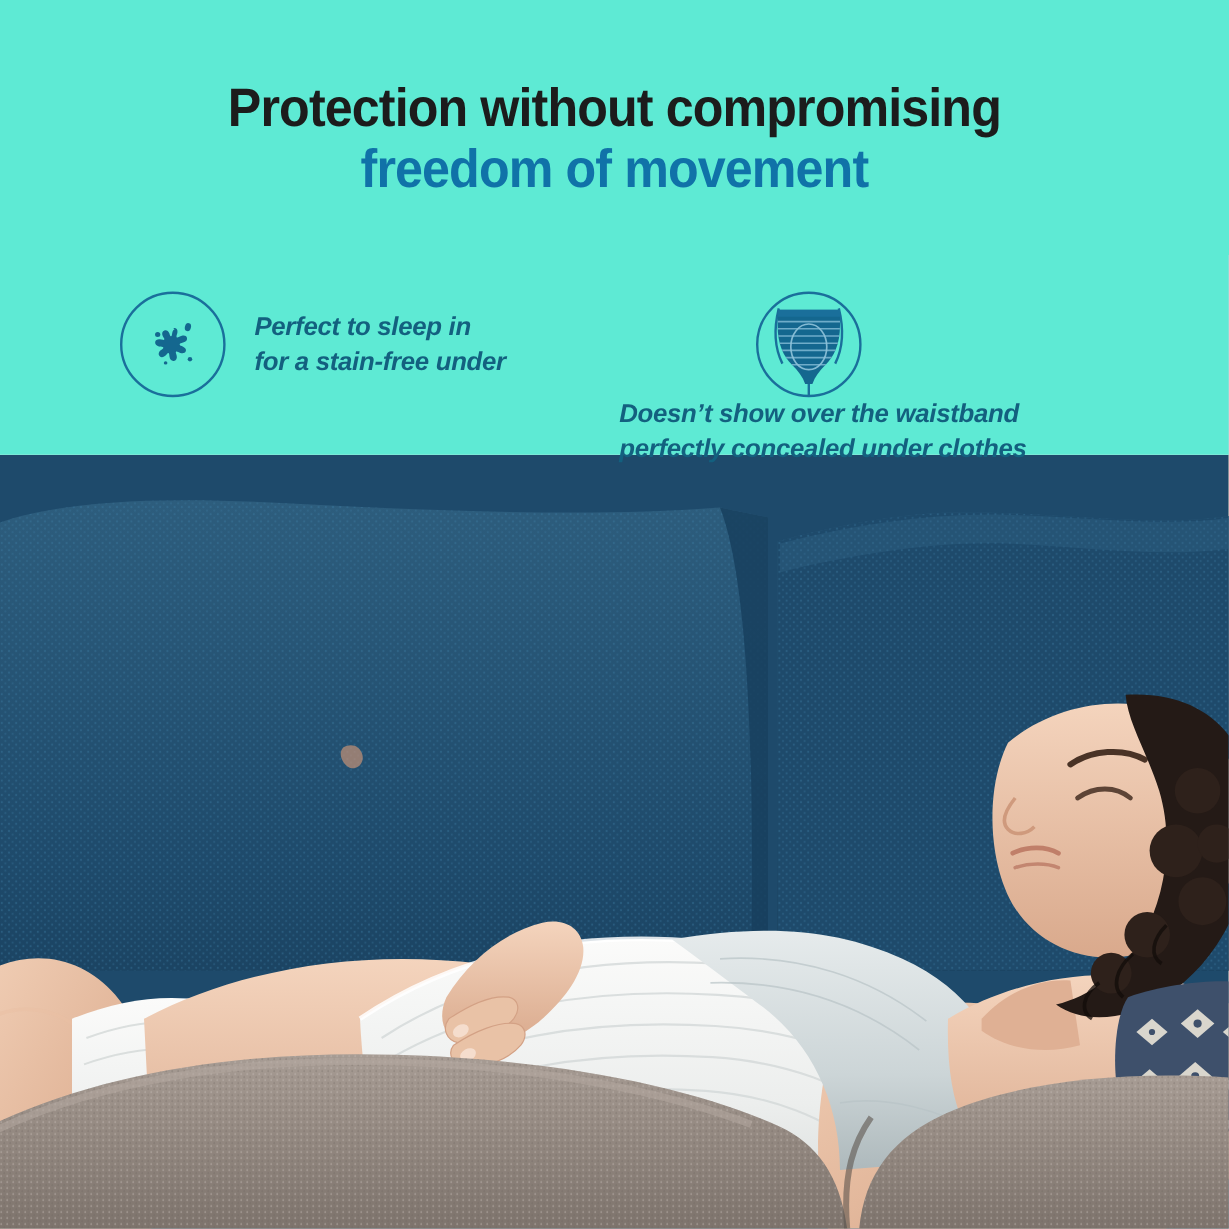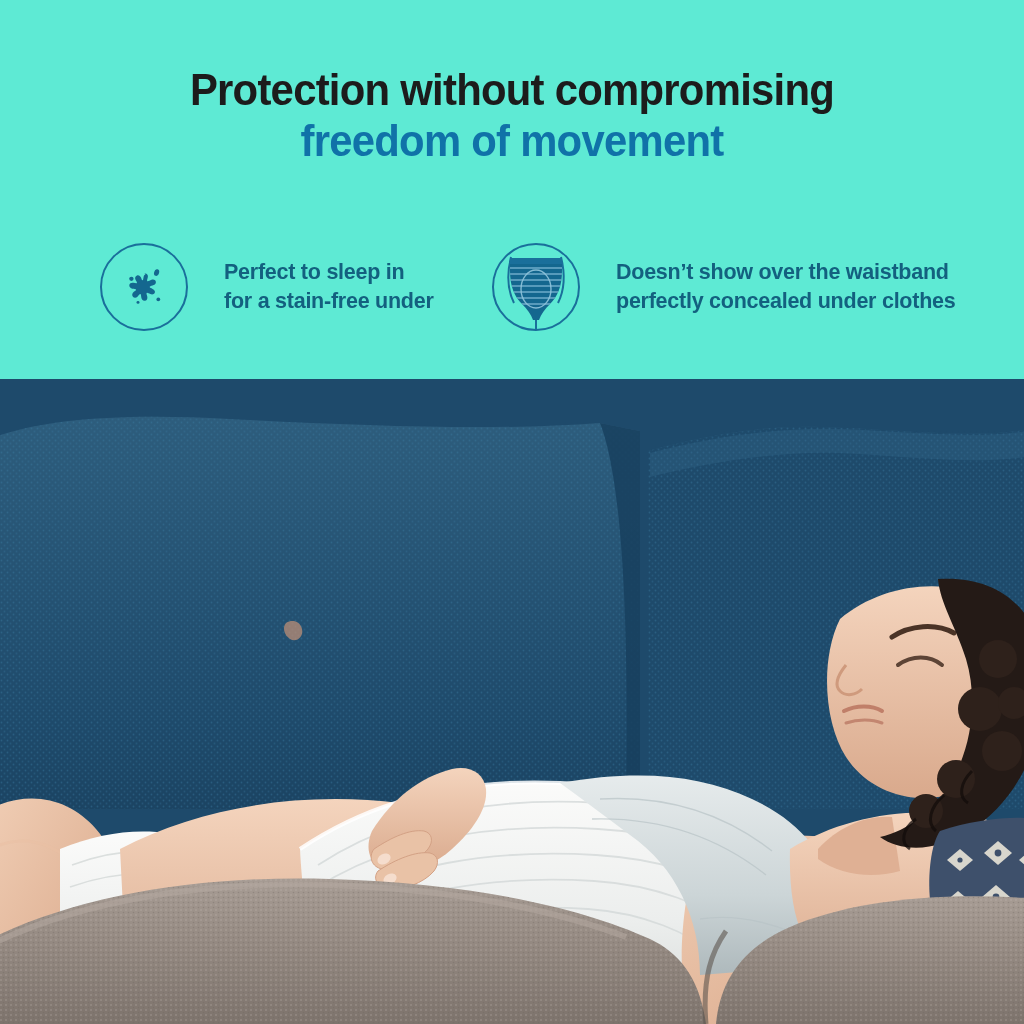--- a/index.html
+++ b/index.html
@@ -50,45 +50,46 @@
     left: 0; top: 243px;
     width: 1024px;
     height: 100px;
   }
   .feature {
     position: absolute;
     display: flex;
     align-items: center;
   }
   .feature-1 { left: 100px; top: 0; }
-  .feature-2 { left: 492px; top: 0; }
+  .feature-2 { left: 492px; top: 0; flex-direction: column; }
 
   .icon-circle {
     width: 88px;
     height: 88px;
     border-radius: 50%;
     border: 2px solid #1a6f9b;
     box-sizing: border-box;
     flex: 0 0 auto;
     position: relative;
     overflow: visible;
     display: flex;
     align-items: center;
     justify-content: center;
   }
   .icon-circle svg { display: block; overflow: visible; }
 
   .feature-text {
-    margin-left: 36px;
+    margin-left: 24px;
     color: #13607f;
     font-size: 21.5px;
     font-weight: bold;
     line-height: 1.33;
     letter-spacing: -0.25px;
     white-space: nowrap;
+    font-style: italic;
   }
   .feature-text span { display: block; }
 
   
   .photo {
     position: absolute;
     left: 0; top: 379px;
     width: 1024px;
     height: 645px;
     overflow: hidden;

